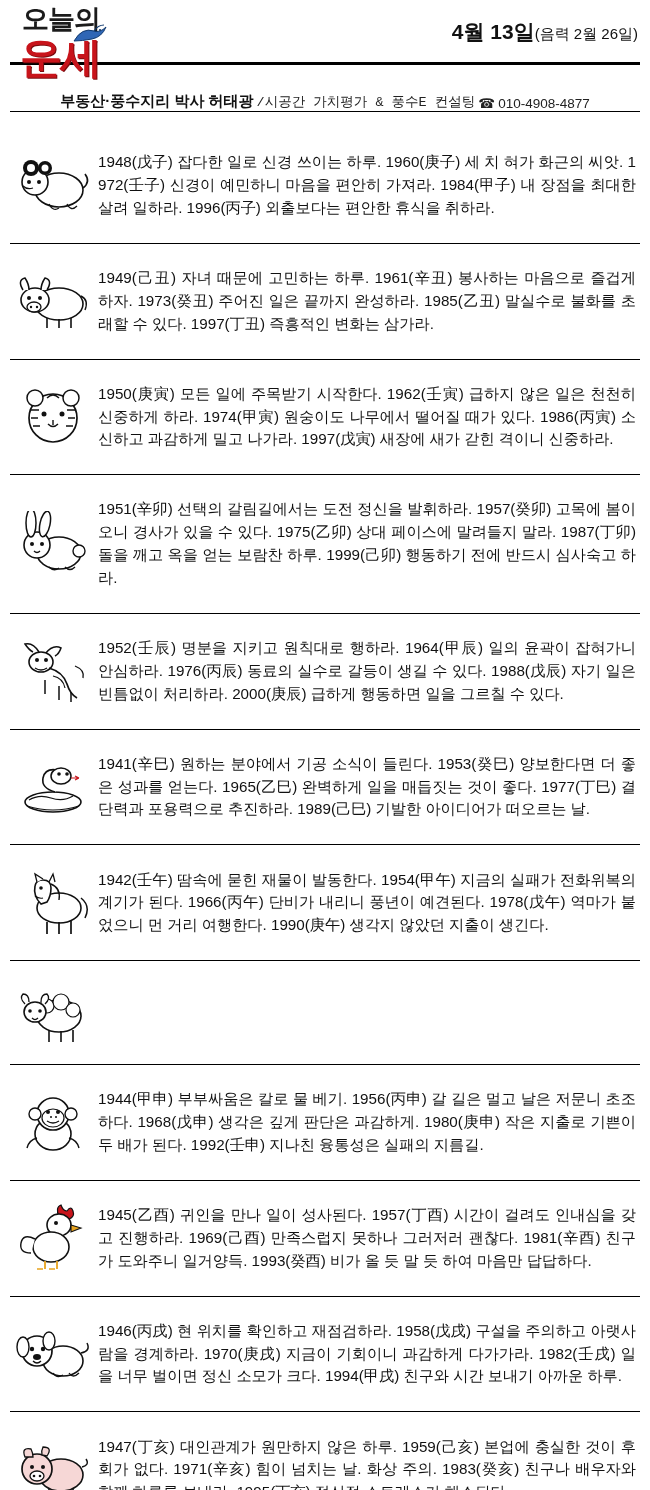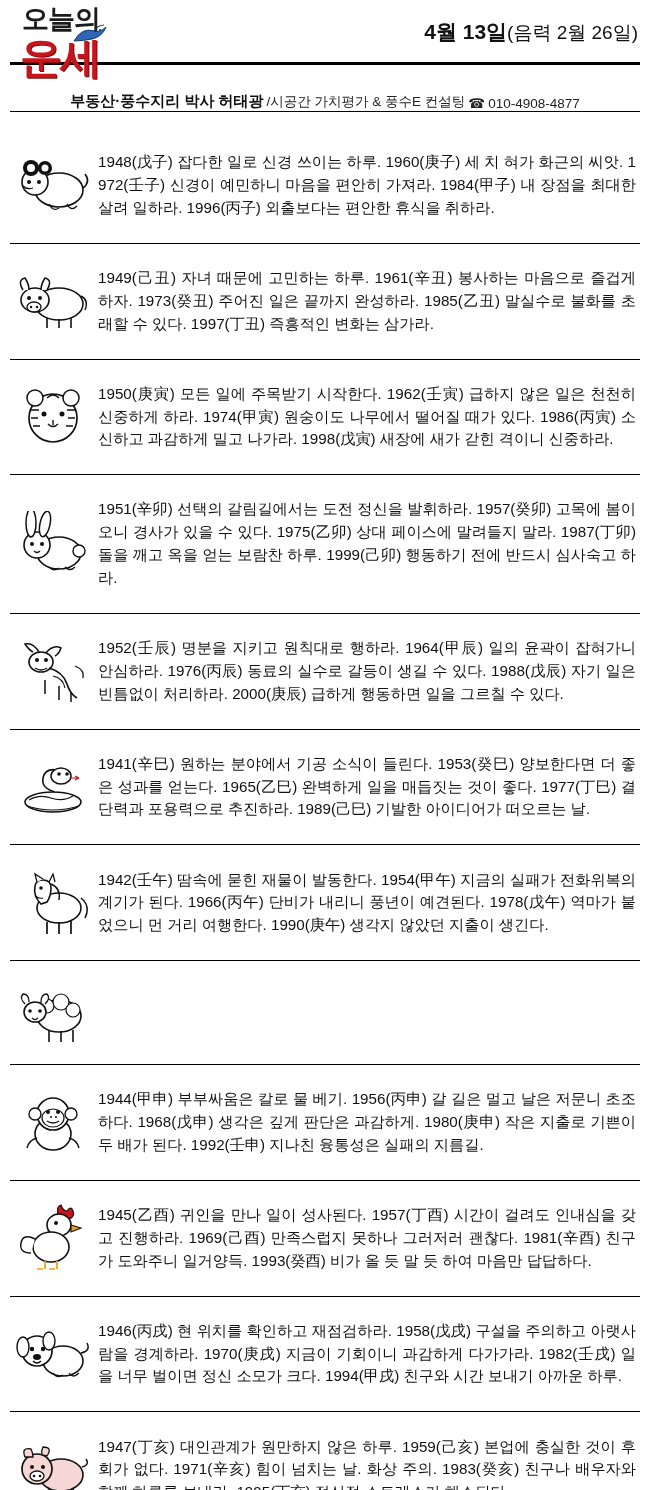--- a/index.html
+++ b/index.html
@@ -66,21 +66,21 @@
     top: 18px;
     font-size: 17px;
     color: #111;
     white-space: nowrap;
   }
   .date-line .big {
     font-size: 21px;
     font-weight: bold;
   }
   .date-line .lunar {
-    font-size: 19px;
+    font-size: 15px;
   }
 
   .rule-thick {
     height: 3px;
     background: #000;
     margin: 0 10px;
   }
   .byline {
     height: 30px;
     margin: 16px 10px;
@@ -93,20 +93,21 @@
     color: #111;
     white-space: nowrap;
   }
   .byline .b-name {
     font-weight: bold;
     font-size: 15px;
   }
   .byline .b-sub {
     font-size: 13.5px;
     color: #222;
+    font-family: Liberation Mono, monospace;
   }
   .byline .b-tel {
     font-size: 13.5px;
     color: #222;
   }
 
   
   .rows {
     margin: 0 10px;
   }
@@ -231,21 +232,21 @@
           <circle cx="29" cy="30" r="2.5" fill="#111"></circle>
           <circle cx="47" cy="30" r="2.5" fill="#111"></circle>
           <path d="M33 40 q5 5 10 0" stroke="#111" stroke-width="1.4" fill="none"></path>
           <path d="M38 36 v5" stroke="#111" stroke-width="1.4"></path>
           <path d="M16 26 h8 M16 34 h7 M18 42 h7" stroke="#111" stroke-width="1.4"></path>
           <path d="M60 26 h-8 M60 34 h-7 M58 42 h-7" stroke="#111" stroke-width="1.4"></path>
           <path d="M32 14 q6 -6 12 0" stroke="#111" stroke-width="1.4" fill="none"></path>
         </svg>
       </div>
       <div class="text-cell">
-        <p class="fortune-text">1950(庚寅) 모든 일에 주목받기 시작한다. 1962(壬寅) 급하지 않은 일은 천천히 신중하게 하라. 1974(甲寅) 원숭이도 나무에서 떨어질 때가 있다. 1986(丙寅) 소신하고 과감하게 밀고 나가라. 1998(戊寅) 새장에 새가 갇힌 격이니 신중하라.</p>
+        <p class="fortune-text">1950(庚寅) 모든 일에 주목받기 시작한다. 1962(壬寅) 급하지 않은 일은 천천히 신중하게 하라. 1974(甲寅) 원숭이도 나무에서 떨어질 때가 있다. 1986(丙寅) 소신하고 과감하게 밀고 나가라. 1997(戊寅) 새장에 새가 갇힌 격이니 신중하라.</p>
       </div>
     </div>
 
     <div class="row">
       <div class="zodiac-cell">
         <svg width="76" height="66" viewBox="0 0 76 66">
           <ellipse cx="44" cy="42" rx="22" ry="16" fill="#fff" stroke="#111" stroke-width="1.6"></ellipse>
           <circle cx="22" cy="34" r="13" fill="#fff" stroke="#111" stroke-width="1.6"></circle>
           <ellipse cx="16" cy="12" rx="5" ry="14" fill="#fff" stroke="#111" stroke-width="1.5"></ellipse>
           <ellipse cx="30" cy="13" rx="5" ry="13" fill="#fff" stroke="#111" stroke-width="1.5" transform="rotate(12 30 13)"></ellipse>

